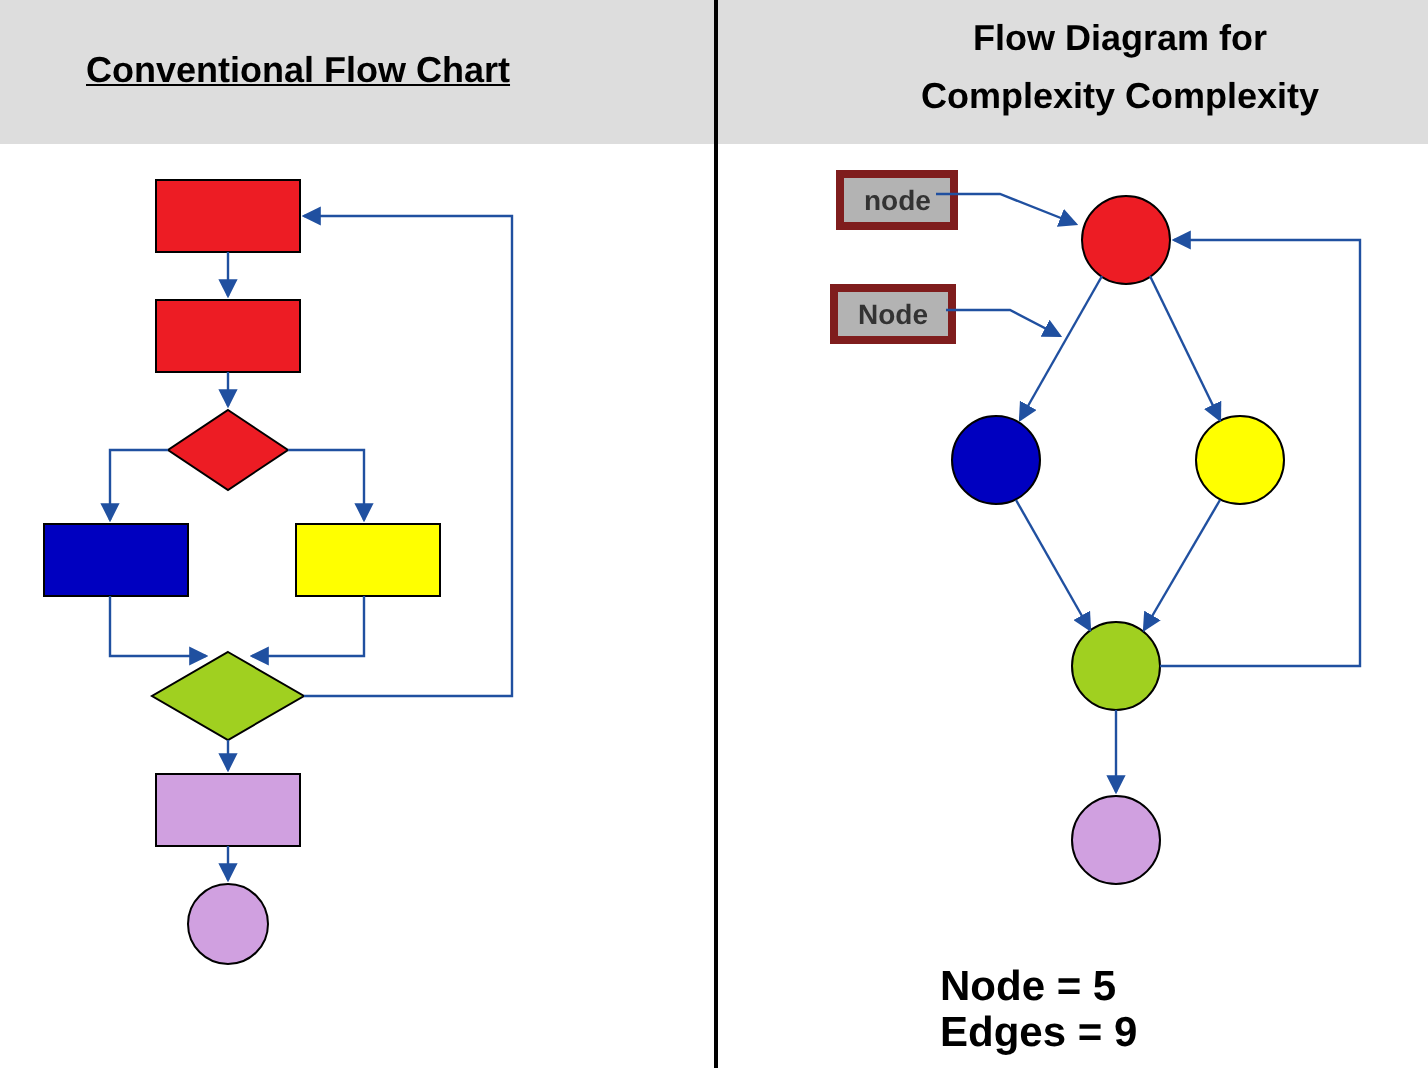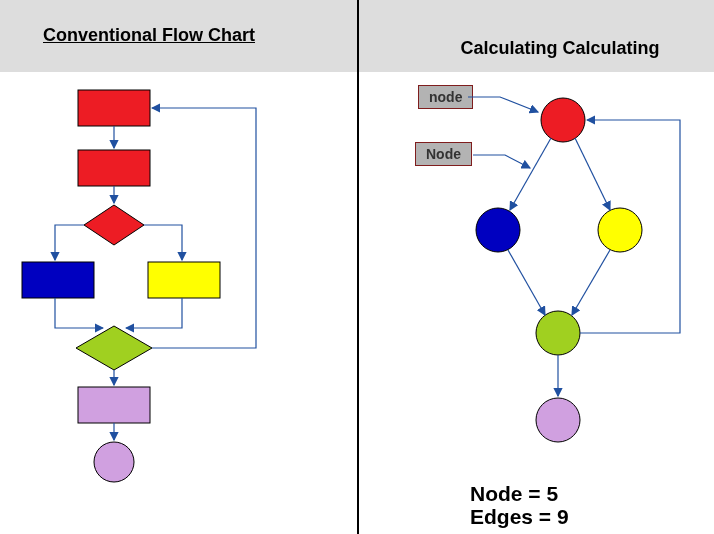--- a/index.html
+++ b/index.html
@@ -40,21 +40,21 @@
     .title-right {
       top: 5px;
       left: 440px;
       width: 240px;
       text-align: center;
       line-height: 1.6;
     }
     .label-box {
       position: absolute;
       background: #b3b3b3;
-      border: 1px solid #7f1d1d;
+      border: 4px solid #7f1d1d;
       padding: 3px 10px;
       font-weight: bold;
       font-size: 14px;
       color: #333;
     }
     .label-node { top: 85px; left: 418px; }
     .label-edges { top: 142px; left: 415px; }
     .stats {
       position: absolute;
       left: 470px;
@@ -70,22 +70,22 @@
     }
   </style>
 </head>
 <body>
 
 <div class="header-bar"></div>
 <div class="divider"></div>
 
 <div class="title title-left">Conventional Flow Chart</div>
 <div class="title title-right">
-  <br>
-  <span>Calculating Calculating</span>
+  <span>Flow Diagram for</span><br>
+  <span>Complexity Complexity</span>
 </div>
 
 <div class="label-box label-node">node</div>
 <div class="label-box label-edges">Node</div>
 
 <div class="stats stats-node">Node  = 5</div>
 <div class="stats stats-edges">Edges = 9</div>
 
 <svg class="diagram" width="714" height="534">
   <defs>

